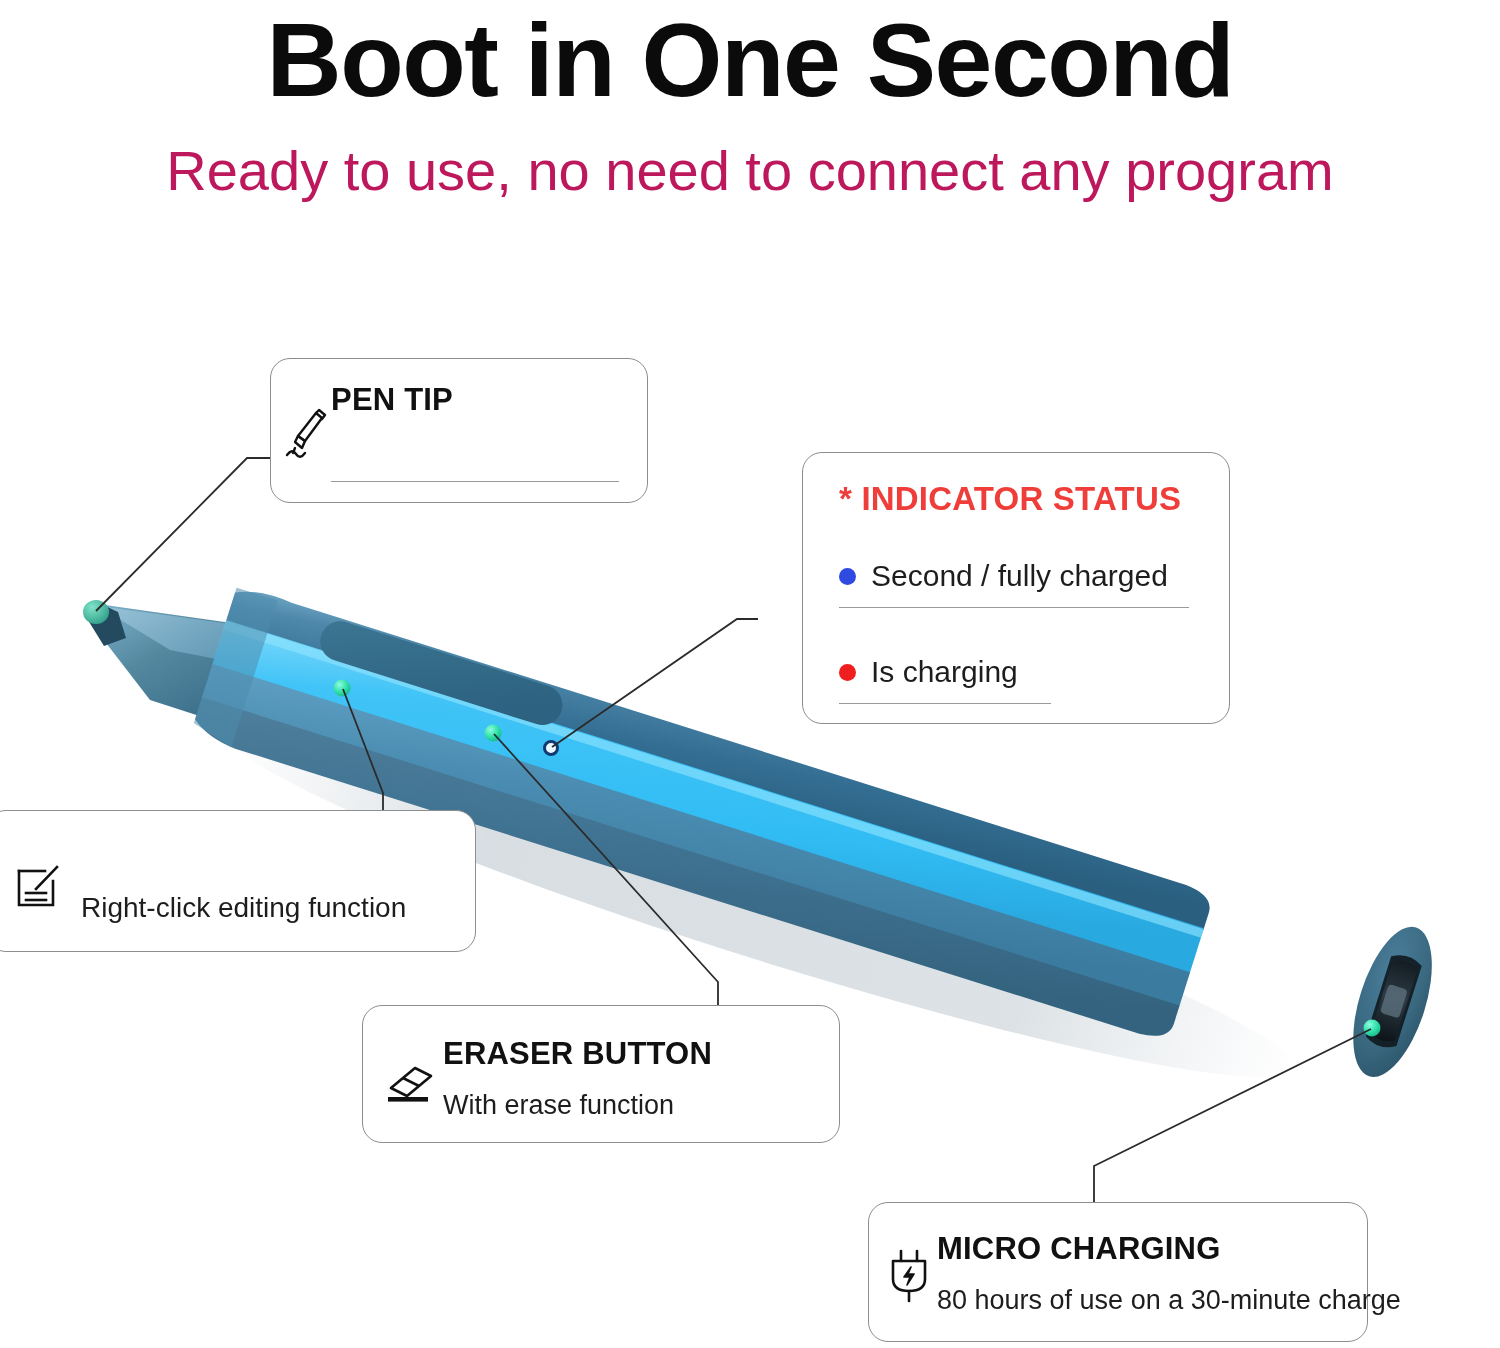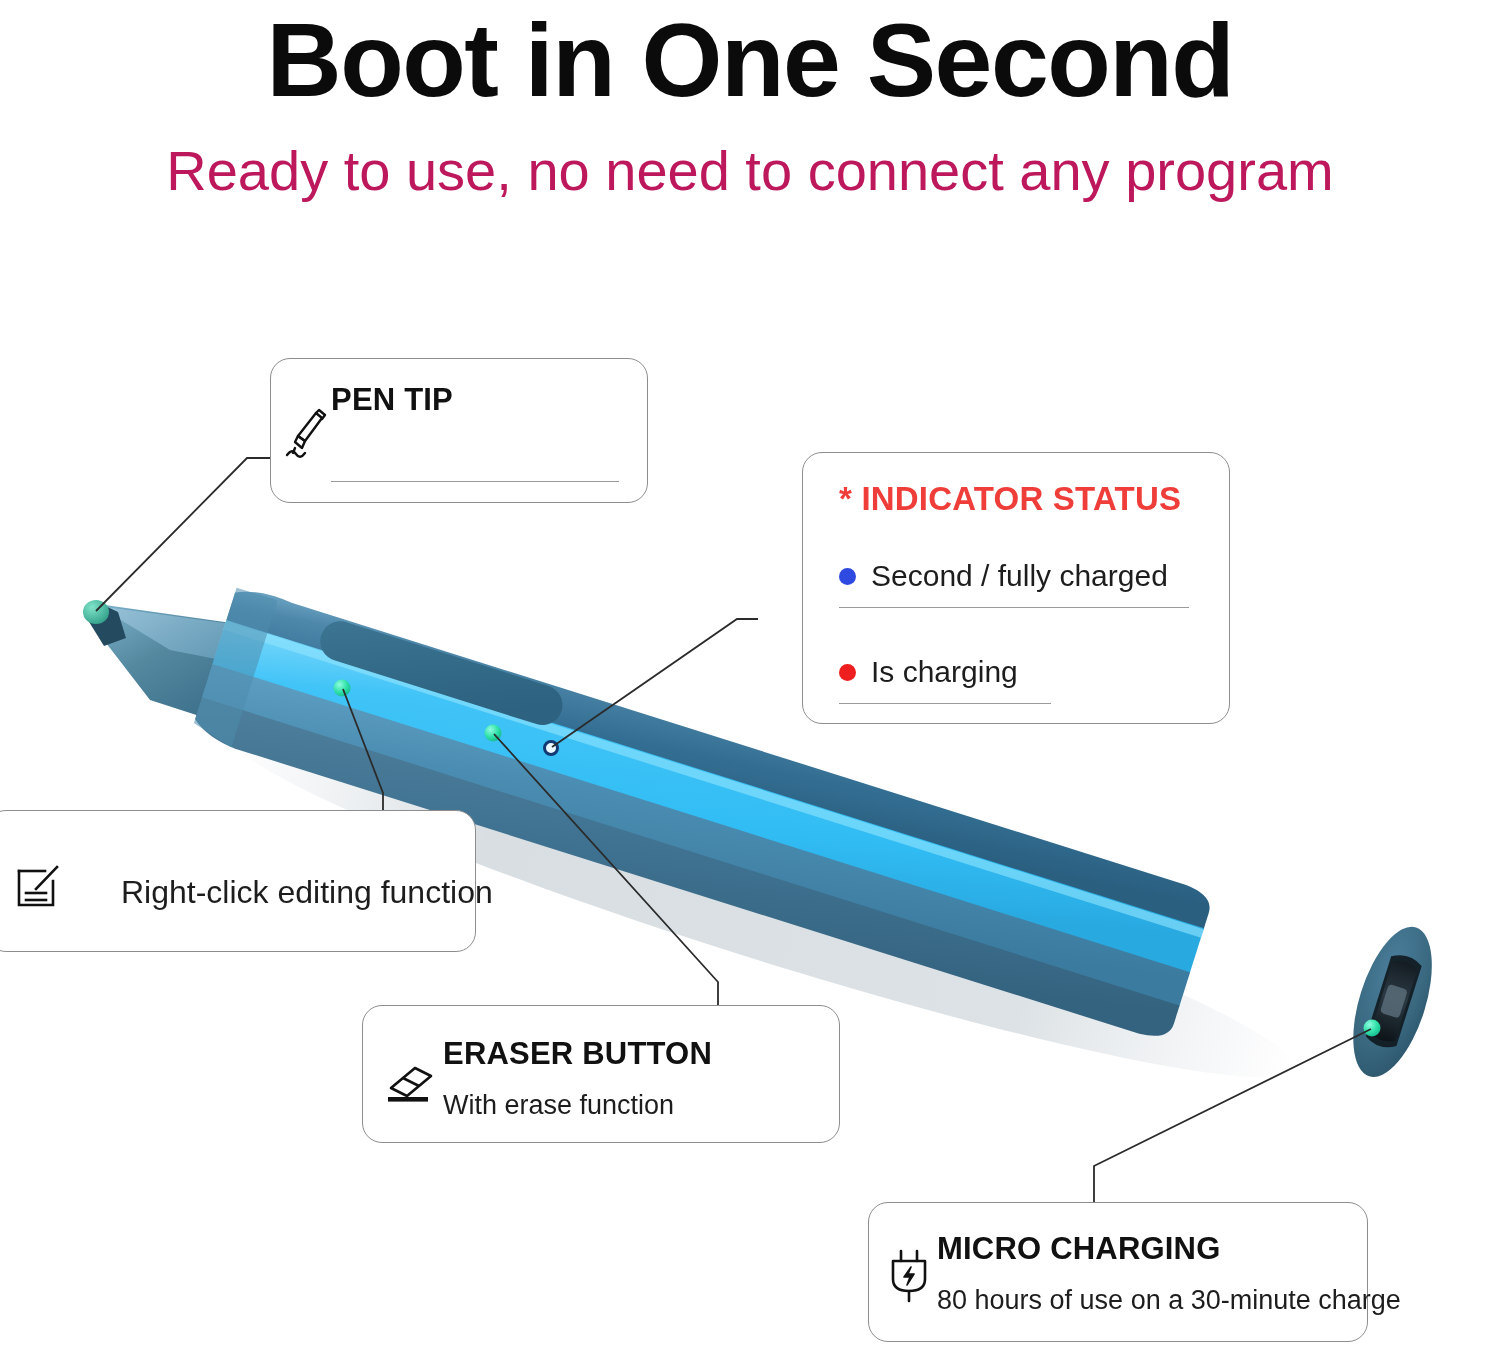--- a/index.html
+++ b/index.html
@@ -114,21 +114,21 @@
     font-size: 30px; color: #1d1d1d; white-space: nowrap;
   }
   #ind-row-0 { top: 106px; }
   #ind-row-1 { top: 202px; }
   #ind-row-0 .rule { left: 0; top: 48px; width: 350px; }
   #ind-row-1 .rule { left: 0; top: 48px; width: 212px; }
 
   
   #card-click { left: -14px; top: 810px; width: 490px; height: 142px; }
   #card-click .card-title { left: 94px; top: 26px; font-size: 31px; }
-  #card-click .card-sub   { left: 94px; top: 63px; font-size: 32px; margin-left: 40px; }
+  #card-click .card-sub   { left: 94px; top: 81px; font-size: 28px; }
   #card-click .card-icon  { left: 28px; top: 52px; }
 
   
   #card-eraser { left: 362px; top: 1005px; width: 478px; height: 138px; }
   #card-eraser .card-title { left: 80px; top: 30px; font-size: 31px; text-align: right; }
   #card-eraser .card-sub   { left: 80px; top: 84px; font-size: 27px; }
   #card-eraser .card-icon  { left: 22px; top: 56px; }
 
   
   #card-charging { left: 868px; top: 1202px; width: 500px; height: 140px; }

